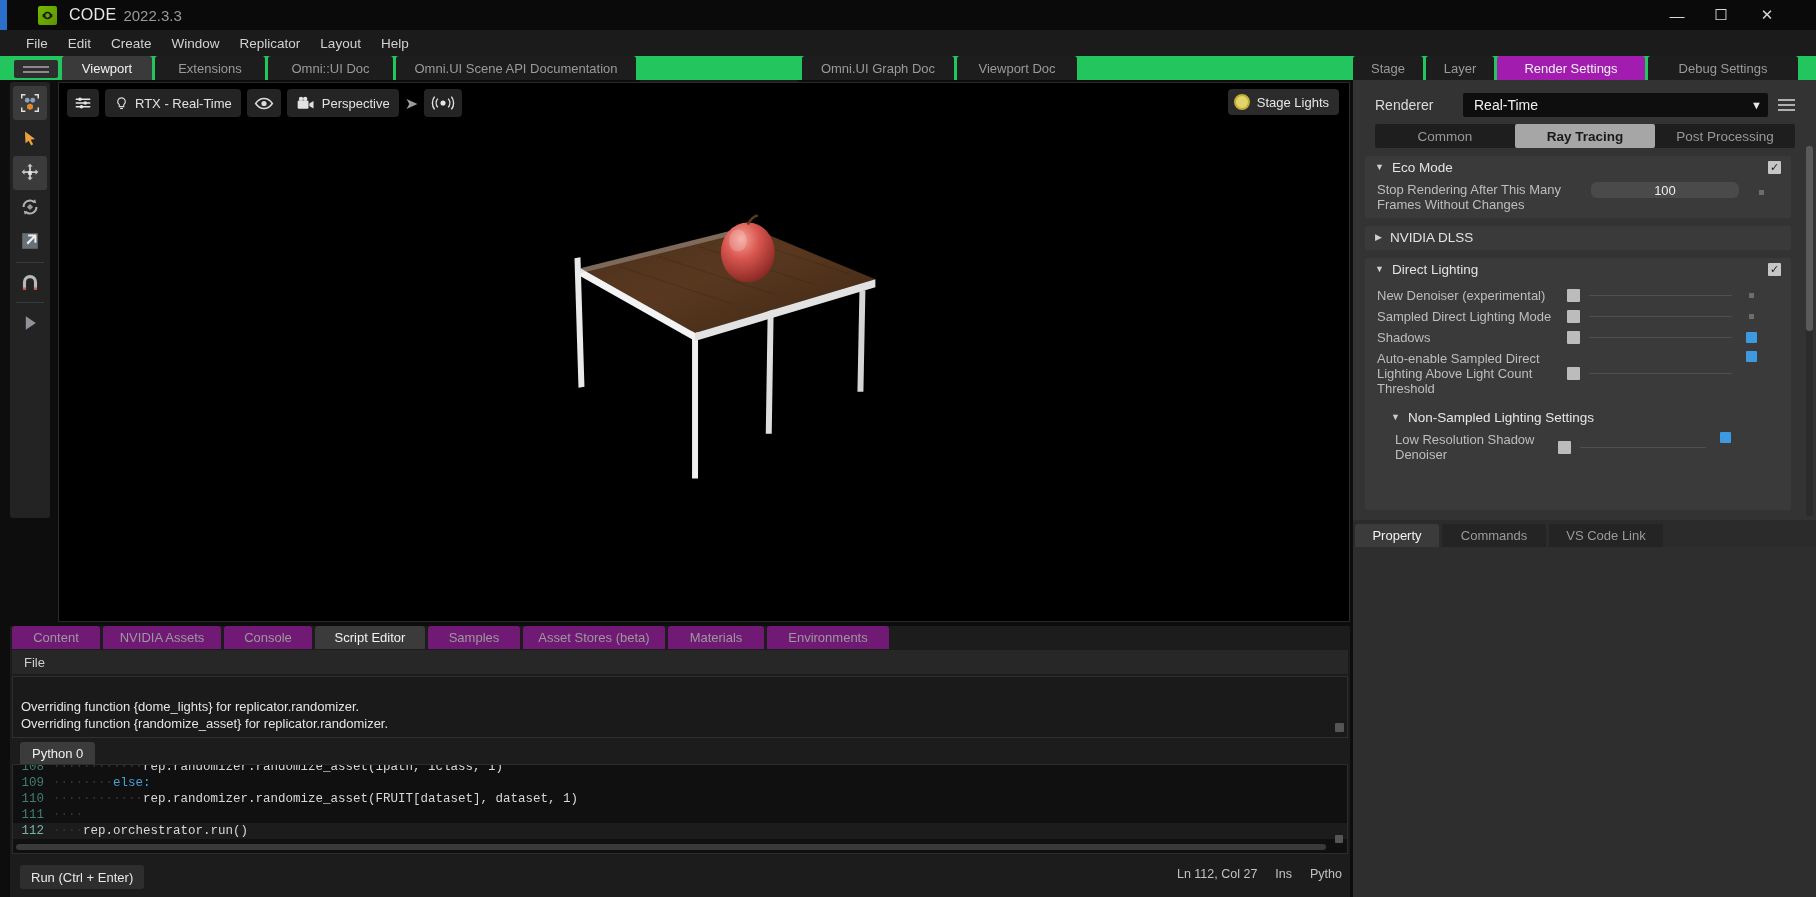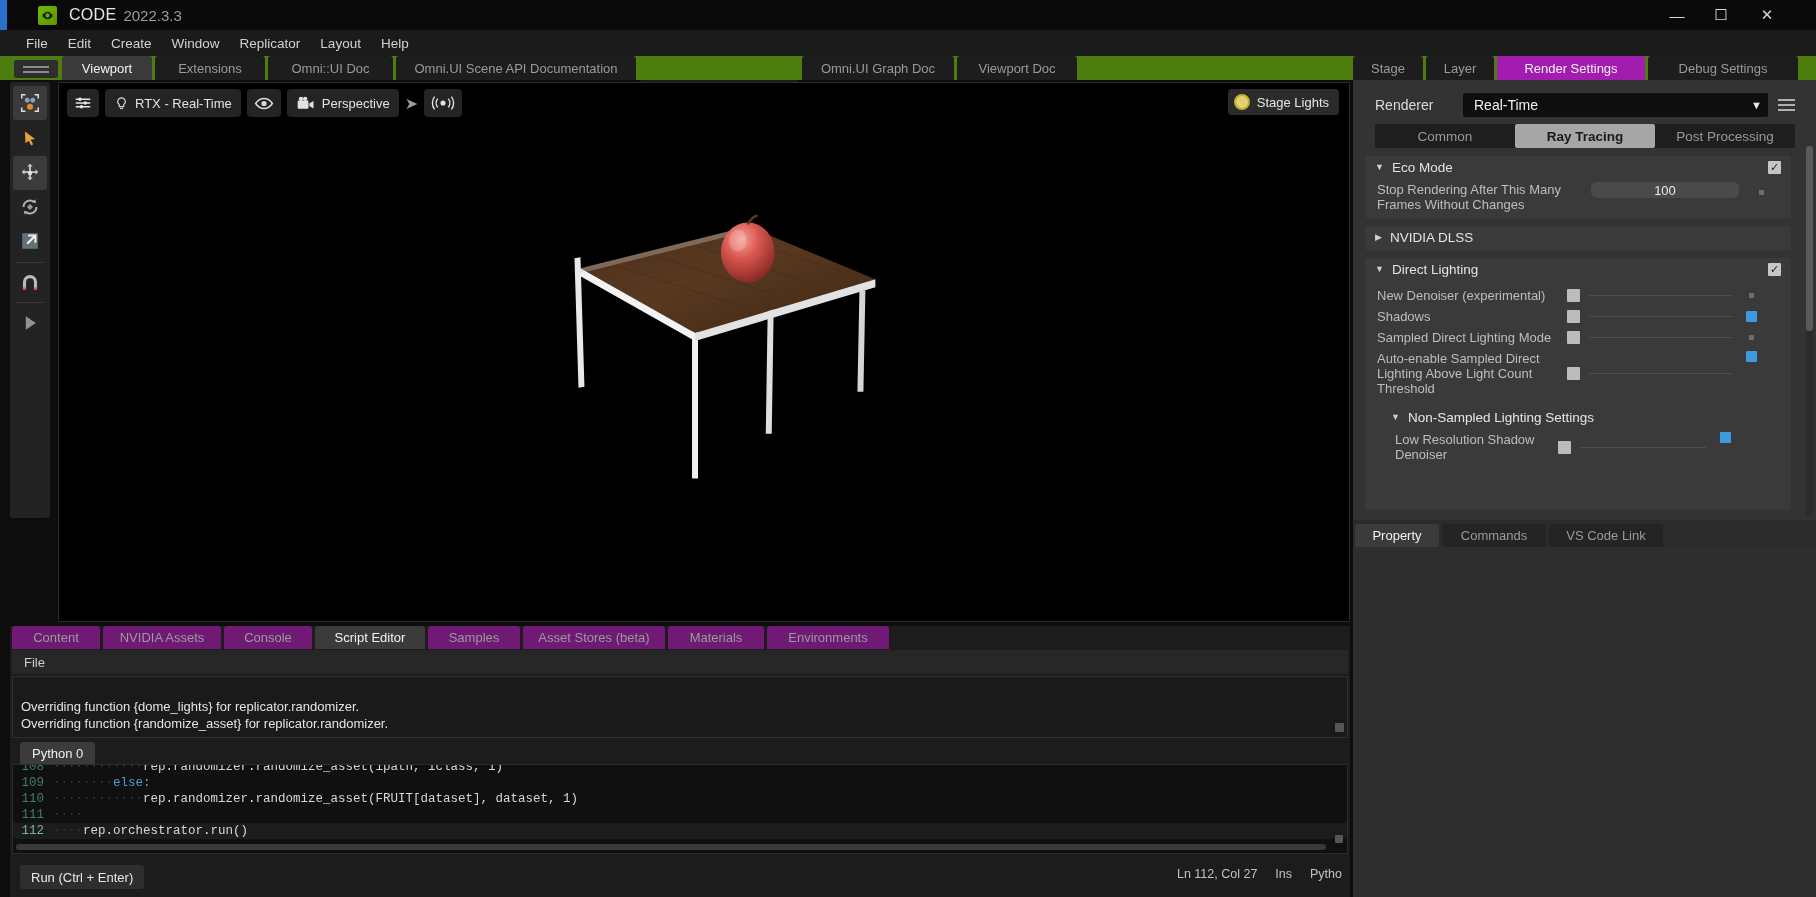--- a/index.html
+++ b/index.html
@@ -38,21 +38,21 @@
      justify-content:center; color:#ddd; font-size:9px; border-radius:0 2px 2px 0; margin-right:7px;}
   .cache-txt { font-size:11.5px; color:#d4d4d4; }
   .cache-on { color:#76b900; font-weight:bold; }
 
   
   .menubar { position:absolute; left:0; top:30px; width:1816px; height:26px;
     background:#1b1b1b; display:flex; align-items:center; padding-left: 16px; }
   .menu-item { font-size:13.5px; color:#d2d2d2; padding: 3px 10px; cursor:default; }
 
   
-  .tabstrip { position:absolute; left:0; top:56px; width:1816px; height:24px; background:#4d7c0f; }
+  .tabstrip { position:absolute; left:0; top:56px; width:1816px; height:24px; background:#22c55e; }
   .tab-handle { position:absolute; left:14px; top:4px; width:44px; height:18px; background:#2e2e2e; border-radius:2px; }
   .tab-handle::before, .tab-handle::after { content:""; position:absolute; left:9px; width:26px; height:2px; background:#8a8a8a;}
   .tab-handle::before{ top:6px;} .tab-handle::after{ top:11px;}
   .tab {
     position:absolute; top:0; height:24px; display:flex; align-items:center; justify-content:center;
     font-size:13px; color:#9a9a9a; background:#1d1d1d; border-radius:3px 3px 0 0; cursor:default;
     padding: 0 10px;
   }
   .tab.active { background:#3a3a3a; color:#f2f2f2; }
 
@@ -456,31 +456,31 @@
         </div>
 
         <div class="prop-row" style="padding:8px 10px 0 12px;">
           <span style="width:190px;">New Denoiser (experimental)</span>
           <span class="mini-chk"></span>
           <span class="track" style="width:143px; margin-left:9px;"></span>
           <span class="gray-sq" style="margin-left:17px;"></span>
         </div>
 
         <div class="prop-row" style="padding:6px 10px 0 12px;">
+          <span style="width:190px;">Sampled Direct Lighting Mode</span>
+          <span class="mini-chk"></span>
+          <span class="track" style="width:143px; margin-left:9px;"></span>
+          <span class="gray-sq" style="margin-left:17px;"></span>
+        </div>
+
+        <div class="prop-row" style="padding:6px 10px 0 12px;">
           <span style="width:190px;">Shadows</span>
           <span class="mini-chk"></span>
           <span class="track" style="width:143px; margin-left:9px;"></span>
           <span class="blue-sq" style="margin-left:14px;"></span>
-        </div>
-
-        <div class="prop-row" style="padding:6px 10px 0 12px;">
-          <span style="width:190px;">Sampled Direct Lighting Mode</span>
-          <span class="mini-chk"></span>
-          <span class="track" style="width:143px; margin-left:9px;"></span>
-          <span class="gray-sq" style="margin-left:17px;"></span>
         </div>
 
         <div class="prop-row" style="padding:6px 10px 0 12px; align-items:center;">
           <span style="width:190px; line-height:15px;">Auto-enable Sampled Direct Lighting Above Light Count Threshold</span>
           <span class="mini-chk"></span>
           <span class="track" style="width:143px; margin-left:9px;"></span>
           <span class="blue-sq" style="margin-left:14px; align-self:flex-start;"></span>
         </div>
 
         <div class="sec-head" style="padding-left:26px; margin-top:10px;">

